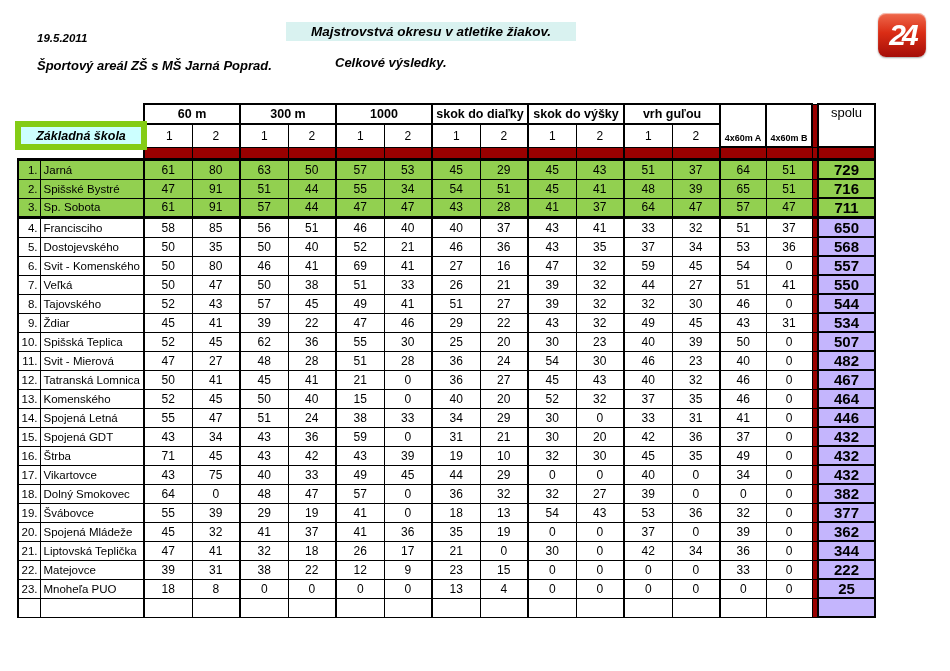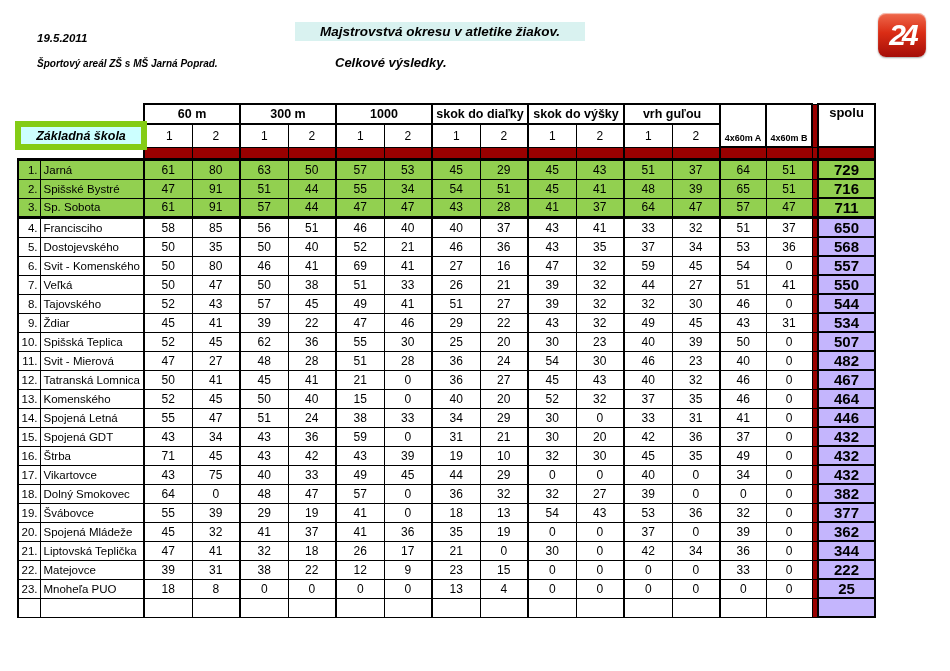--- a/index.html
+++ b/index.html
@@ -1,49 +1,49 @@
 <!DOCTYPE html>
 <html><head>
 <meta charset="utf-8">
 <style>
   html,body{margin:0;padding:0;}
   body{width:950px;height:671px;background:#ffffff;position:relative;overflow:hidden;
        font-family:"Liberation Sans","DejaVu Sans",sans-serif;color:#000;}
   .abs{position:absolute;}
   .date{left:37px;top:32px;font-size:11.5px;font-weight:bold;font-style:italic;}
-  .venue{left:37px;top:58px;font-size:10px;font-weight:bold;font-style:italic;}
+  .venue{left:37px;top:58px;font-size:13px;font-weight:bold;font-style:italic;}
   .title{left:286px;top:22px;width:290px;height:19px;line-height:19px;text-align:center;
          font-size:13.5px;font-weight:bold;font-style:italic;}
   .subtitle{left:335px;top:55px;font-size:13px;font-weight:bold;font-style:italic;}
   .logo{left:878px;top:13px;width:48px;height:44px;border-radius:8px;
         background:linear-gradient(180deg,#ef6a4d 0%,#da2d15 45%,#a50d08 100%);
         box-shadow:inset 0 1px 1px rgba(255,255,255,.6), 0 1px 2px rgba(0,0,0,.35);
         color:#fff;font-weight:bold;font-style:italic;font-size:30px;letter-spacing:-4px;
         text-align:center;line-height:44px;}
   table.results{position:absolute;left:15px;top:103px;border-collapse:collapse;table-layout:fixed;width:857px;}
   td{border:1px solid #000;padding:0;text-align:center;font-size:12px;height:17px;
      overflow:hidden;white-space:nowrap;}
   tr.hr1{height:16px;} tr.hr2{height:14px;} tr.redrow td{height:8px;}
   td.noborder{border:none;background:#fff;}
   td.evt{border:2px solid #000;font-weight:bold;font-size:12.5px;}
   td.relay{border:2px solid #000;font-weight:bold;font-size:9px;vertical-align:bottom;padding-bottom:3px;}
-  td.spoluhead{border:2px solid #000;font-weight:bold;font-size:13px;vertical-align:top;}
+  td.spoluhead{border:2px solid #000;font-weight:normal;font-size:13px;vertical-align:top;}
   td.schoolhead{border:6px solid #84cc16;font-weight:bold;font-style:italic;font-size:12.5px;}
   td.sub{font-size:12px;}
   td.gstart{border-left:2px solid #000;}
   td.redbg{background:#990000;}
   td.redcol{background:#990000 !important;}
   td.rank{text-align:right;padding-right:2px;font-size:11.5px;border-left:2px solid #000;}
   td.name{text-align:left;padding-left:3px;font-size:11.5px;border-right:2px solid #000;}
   td.spolu{border:2px solid #000;font-weight:bold;font-size:15px;}
   tr.green td{background:#92D050;}
   tr.gfirst td{border-top:3px solid #000;}
   tr.glast td{border-bottom:3px solid #000;}
 </style>
-<style>td.spolu{background:#c4b5fd;}td.schoolhead{background:#CCFFFF;}.title{background:#D9F2F0;margin-left:9px;}</style></head>
+<style>td.spolu{background:#c4b5fd;}td.schoolhead{background:#CCFFFF;}.title{background:#D9F2F0;}</style></head>
 <body>
 
 <div class="abs date">19.5.2011</div>
 <div class="abs venue">Športový areál ZŠ s MŠ Jarná Poprad.</div>
 <div class="abs title" id="title">Majstrovstvá okresu v atletike žiakov.</div>
 <div class="abs subtitle">Celkové výsledky.</div>
 <div class="abs logo">24</div>
 
 <table class="results">
   <colgroup>

